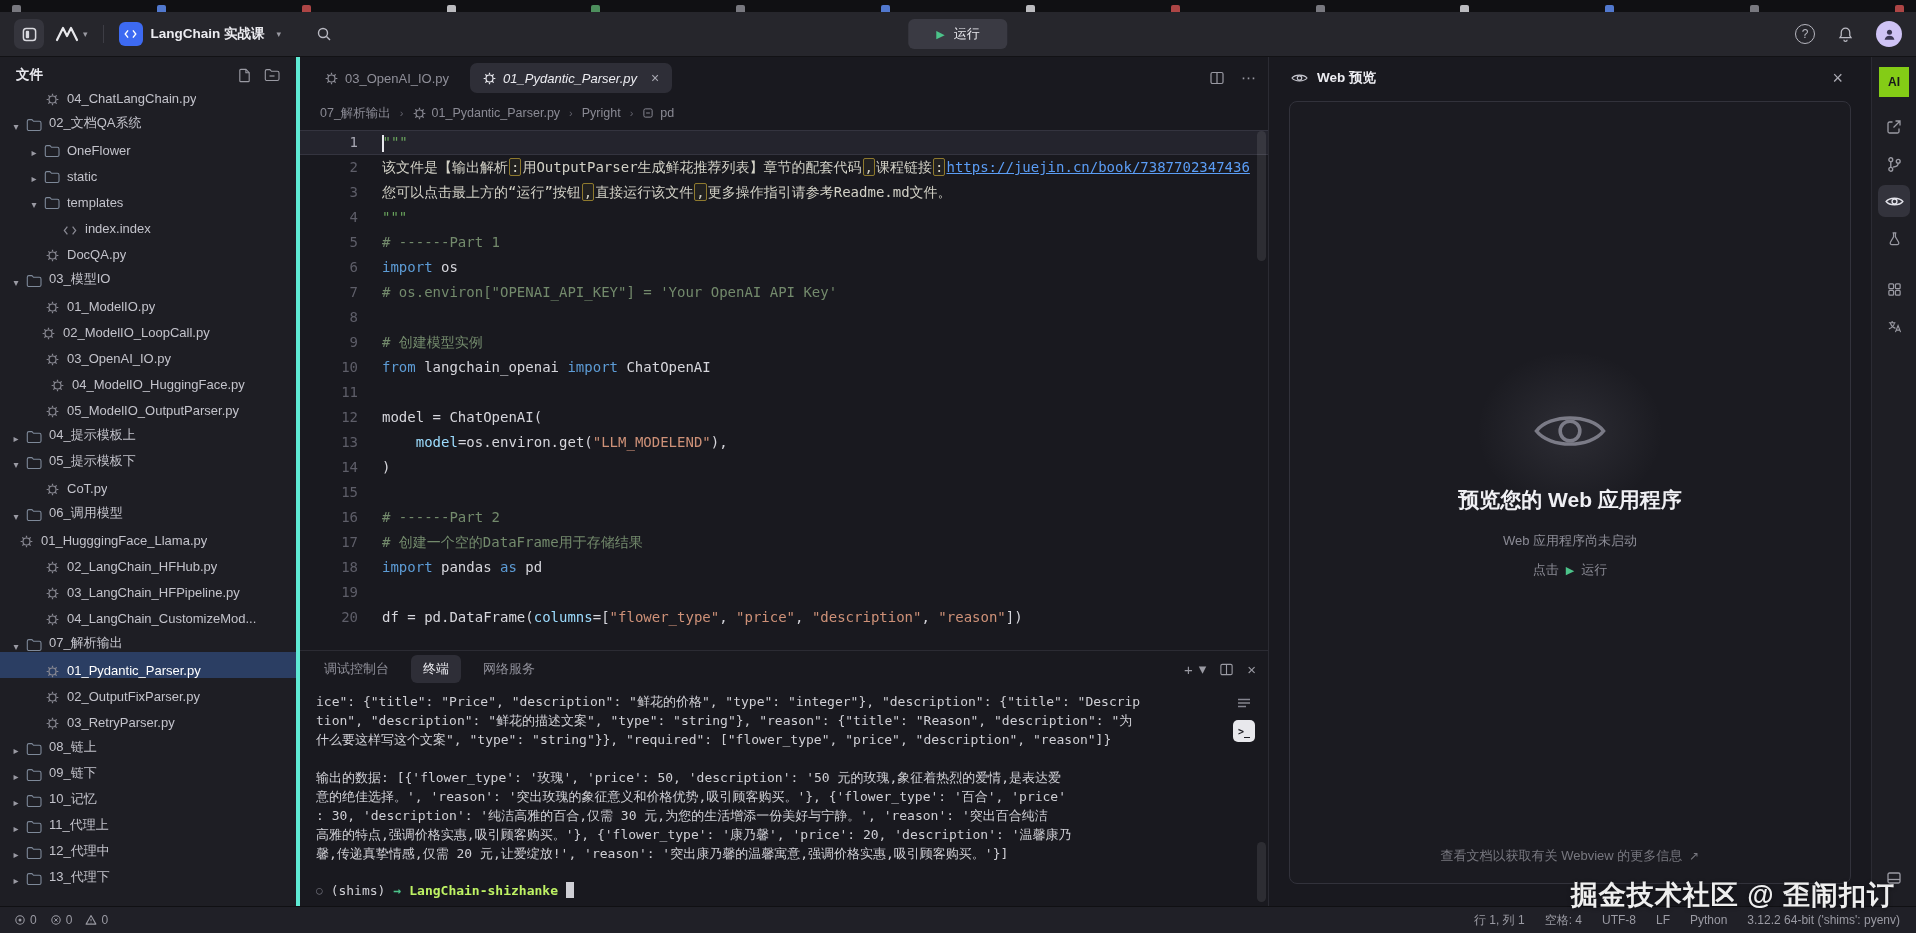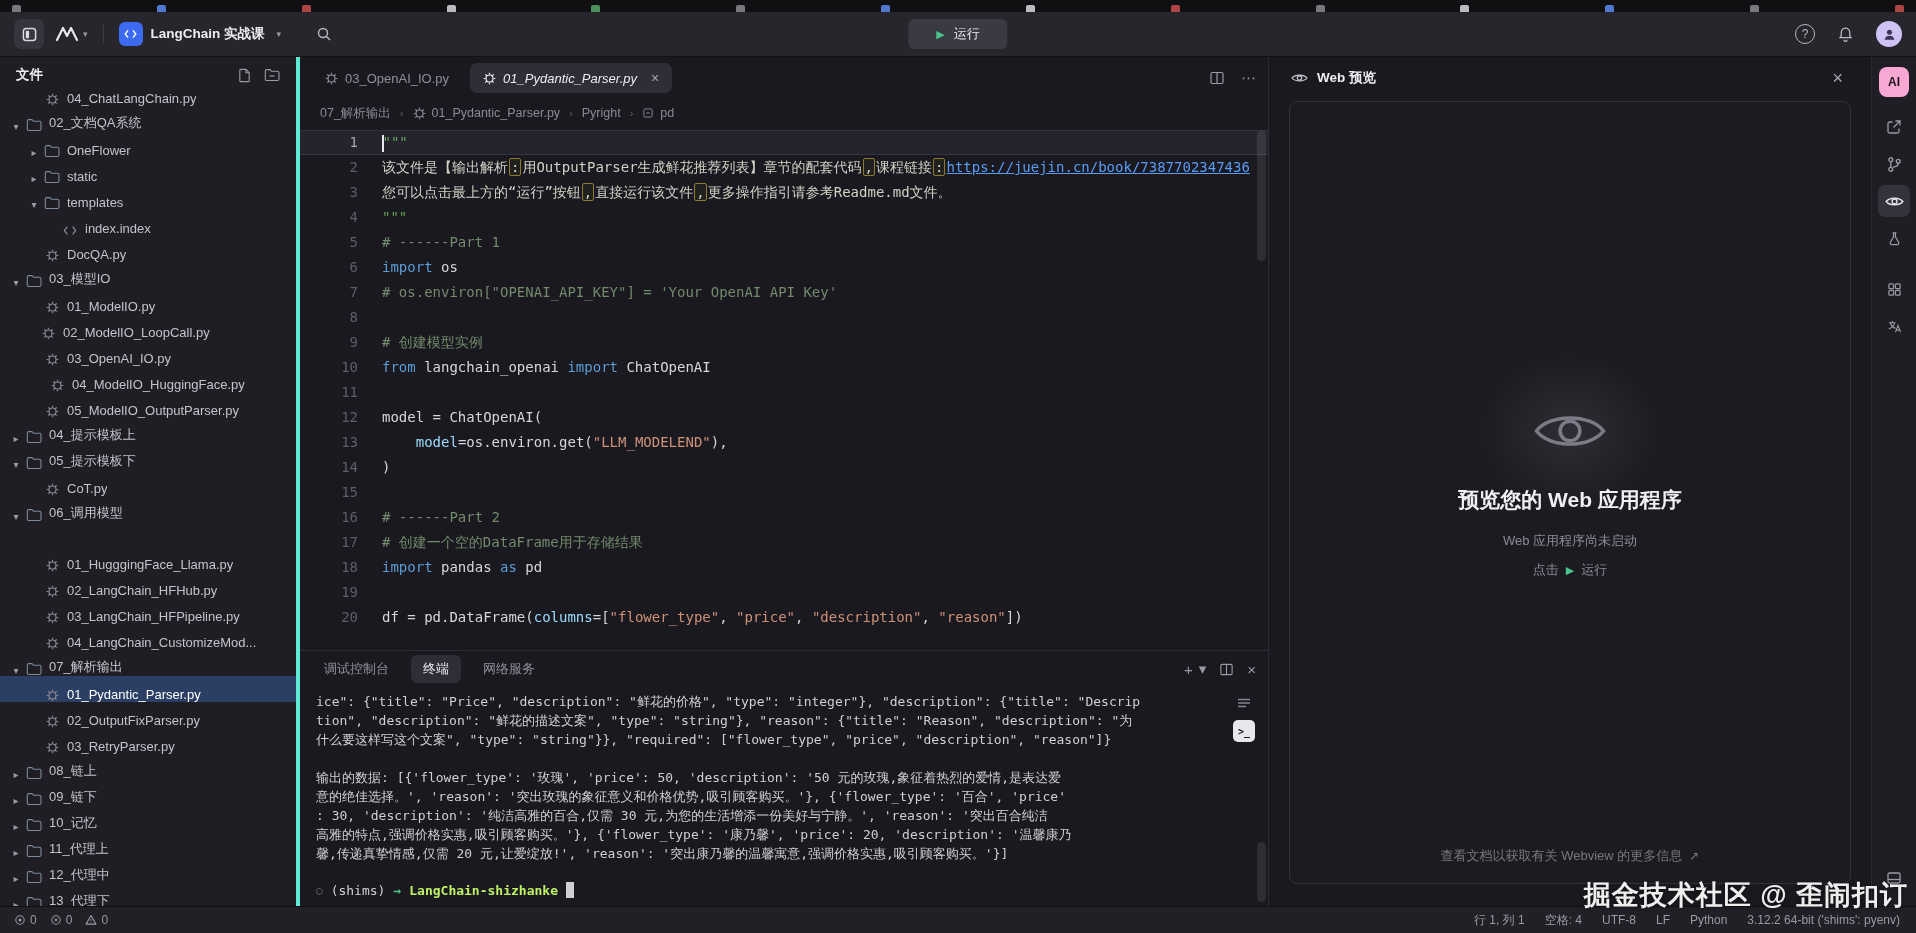--- a/index.html
+++ b/index.html
@@ -104,33 +104,33 @@
   .pv-box{flex:1;margin:2px 20px 22px;border:1px solid #32323b;border-radius:8px;position:relative;display:flex;flex-direction:column;align-items:center;justify-content:center;background:#1b1b21;}
   .pv-bigeye{color:#74747f;margin-bottom:30px;position:relative;}
   .pv-bigeye::before{content:'';position:absolute;inset:-55px;background:radial-gradient(closest-side,rgba(205,205,225,.10),transparent);border-radius:50%;}
   .pv-heading{font-size:21px;font-weight:700;color:#f0f0f4;margin-bottom:18px;}
   .pv-sub{font-size:13px;color:#8b8b95;margin-bottom:11px;}
   .pv-hint{font-size:13px;color:#8b8b95;display:flex;gap:7px;align-items:center;}
   .pv-footer{position:absolute;bottom:18px;left:0;right:0;text-align:center;color:#77777f;font-size:13px;cursor:pointer;}
   .ext{margin-left:7px;font-size:12px;}
 
   .activitybar{width:44px;background:#1e1e24;border-left:1px solid #2b2b33;display:flex;flex-direction:column;align-items:center;padding:10px 0 12px;flex:none;}
-  .ai-btn{width:30px;height:30px;border-radius:8px;background:#f9a8d4;color:#17171b;font-weight:700;font-size:12px;border:none;margin-bottom:14px;cursor:pointer;font-family:inherit;}
+  .ai-btn{width:30px;height:30px;border-radius:0;background:#84cc16;color:#17171b;font-weight:700;font-size:12px;border:none;margin-bottom:14px;cursor:pointer;font-family:inherit;}
   .ab-icons{display:flex;flex-direction:column;gap:5px;align-items:center;}
   .ab-icon{width:32px;height:32px;display:flex;align-items:center;justify-content:center;color:#9a9aa3;border-radius:7px;background:none;border:none;cursor:pointer;}
   .ab-icon.active{background:#33333c;color:#e3e3ea;}
   .ab-bottom{margin-top:auto;display:flex;flex-direction:column;align-items:center;gap:10px;}
 
   .statusbar{height:26px;background:#202027;border-top:1px solid #101013;display:flex;align-items:center;justify-content:space-between;padding:0 14px;font-size:12px;color:#9a9aa3;flex:none;}
   .st-left{display:flex;gap:13px;align-items:center;}
   .prob{display:flex;align-items:center;gap:4px;cursor:pointer;}
   .st-right{display:flex;gap:20px;align-items:center;margin-right:2px;}
   .st-item{cursor:pointer;white-space:nowrap;}
 
-  .watermark{position:absolute;right:8px;bottom:20px;font-size:27px;font-weight:700;color:rgba(255,255,255,.93);letter-spacing:1px;text-shadow:0 1px 4px rgba(0,0,0,.45);z-index:60;pointer-events:none;}
+  .watermark{position:absolute;right:21px;bottom:20px;font-size:27px;font-weight:700;color:rgba(255,255,255,.93);letter-spacing:1px;text-shadow:0 1px 4px rgba(0,0,0,.45);z-index:60;pointer-events:none;}
 </style>
 </head>
 <body>
 
 <div class="app">
 
   <div class="browser-strip">
       <span class="bdot" style="background: rgb(139, 139, 147);"></span>
       <span class="bdot" style="background: rgb(93, 139, 240);"></span>
       <span class="bdot" style="background: rgb(201, 79, 79);"></span>
@@ -403,21 +403,21 @@
           </div>
           <div class="tree-row" style="padding-left: 8px;">
             <span class="tree-chevron">▾</span>
             <span class="icon tree-icon">
               <svg width="16" height="14" viewBox="0 0 16 14">
                 <path d="M1.3 3.2c0-.9.7-1.6 1.6-1.6h3l1.6 1.7h5.9c.9 0 1.6.7 1.6 1.6v6c0 .9-.7 1.6-1.6 1.6H2.9c-.9 0-1.6-.7-1.6-1.6z" fill="none" stroke="#7e8999" stroke-width="1.1"></path>
               </svg>
             </span>
             <span class="tree-label">06_调用模型</span>
           </div>
-          <div class="tree-row" style="padding-left: 26px; margin-top: 24px;">
+          <div class="tree-row" style="">
             <span class="tree-chevron"></span>
             <span class="icon tree-icon">
               <svg width="13" height="13" viewBox="0 0 16 16">
                 <g stroke="currentColor" stroke-width="1.5" fill="none">
                   <circle cx="8" cy="8" r="4.3"></circle>
                   <path d="M8 .8v2.4M8 12.8v2.4M.8 8h2.4M12.8 8h2.4M2.9 2.9l1.7 1.7M11.4 11.4l1.7 1.7M13.1 2.9l-1.7 1.7M4.6 11.4l-1.7 1.7"></path>
                 </g>
               </svg>
             </span>
             <span class="tree-label">01_HugggingFace_Llama.py</span>

